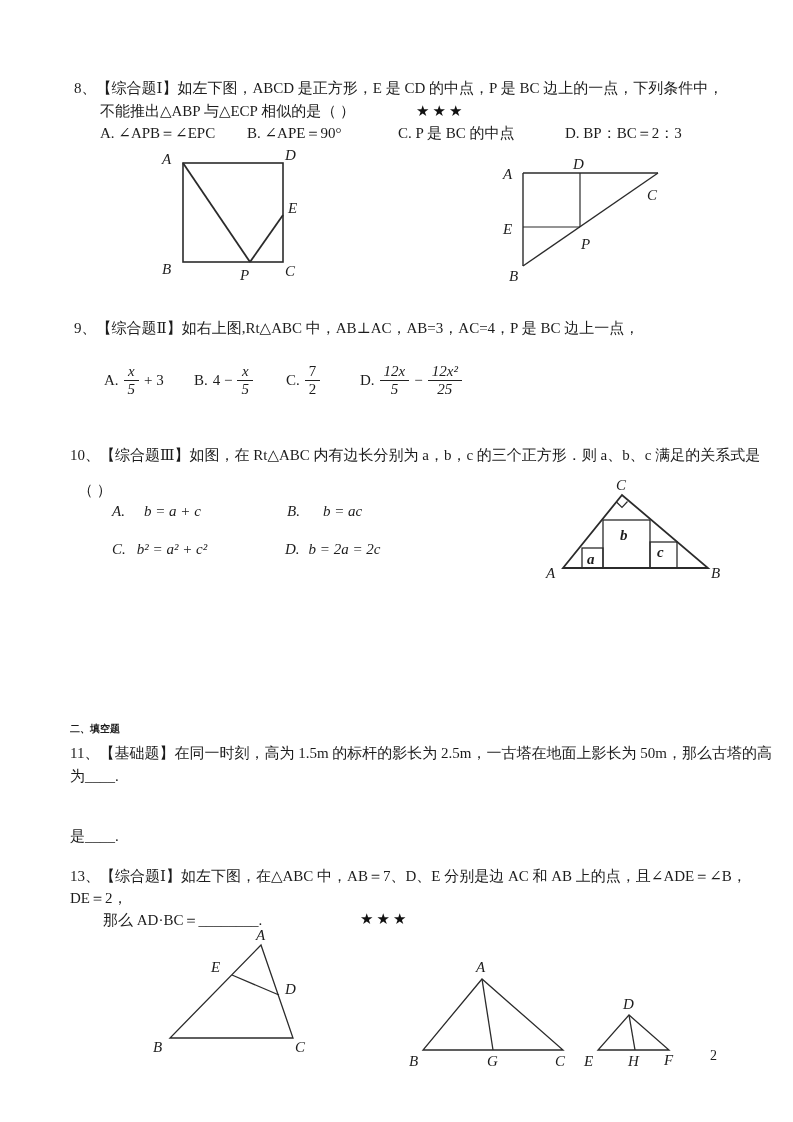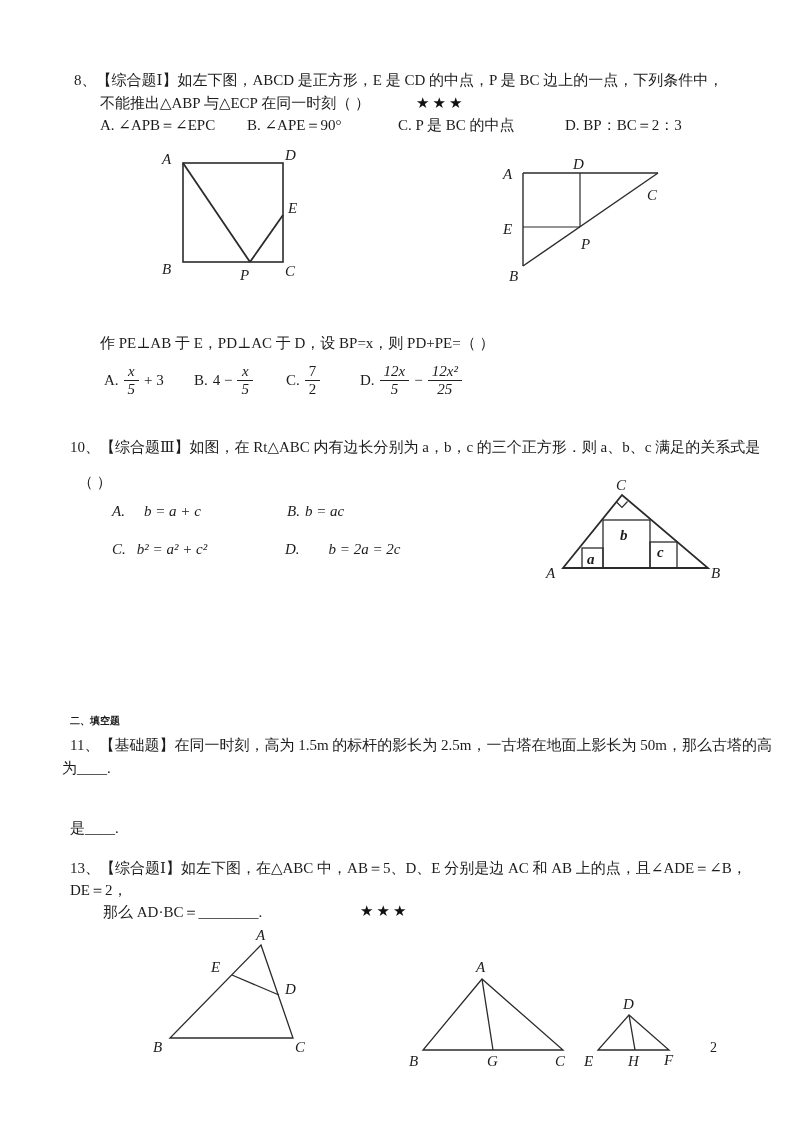--- a/index.html
+++ b/index.html
@@ -1,38 +1,38 @@
 <!DOCTYPE html>
 <html><head>
 <meta charset="utf-8">
 <style>
   html,body{margin:0;padding:0;background:#888;}
   #page{
     position:relative;width:793px;height:1122px;background:#ffffff;
     font-family:"Liberation Serif","DejaVu Serif",serif;color:#1c1c1c;overflow:hidden;
   }
-  .t{position:absolute;font-size:15px;line-height:21px;white-space:nowrap;}
+  .t{position:absolute;font-size:15px;line-height:21px;white-space:nowrap;margin-top:8px;}
   .sec{font-weight:bold;font-size:10px;}
   .stars{font-size:15px;letter-spacing:3px;color:#111;}
   .mopt{position:absolute;display:flex;align-items:center;gap:5px;font-size:15px;white-space:nowrap;}
   .mi{font-style:italic;}
   .mfrac{display:inline-block;text-align:center;font-style:italic;}
   .mfrac .num{display:block;border-bottom:1px solid #222;padding:0 4px;line-height:17px;}
   .mfrac .den{display:block;padding:0 4px;line-height:17px;}
   svg{position:absolute;overflow:visible;}
   svg line, svg polyline, svg rect, svg path, svg polygon{stroke:#2b2b2b;fill:none;}
   svg text{font-family:"Liberation Serif","DejaVu Serif",serif;font-style:italic;font-size:15px;fill:#1c1c1c;stroke:none;}
 </style>
 </head>
 <body>
 
 <div id="page">
 
   <div class="t" style="left:74px;top:70px">8、【综合题Ⅰ】如左下图，ABCD 是正方形，E 是 CD 的中点，P 是 BC 边上的一点，下列条件中，</div>
-  <div class="t" style="left:100px;top:93px">不能推出△ABP 与△ECP 在同一时刻（      ）</div>
+  <div class="t" style="left:100px;top:93px">不能推出△ABP 与△ECP 相似的是（      ）</div>
   <div class="t stars" style="left:416px;top:93px">★★★</div>
   <div class="t" style="left:100px;top:115px">A.  ∠APB＝∠EPC</div>
   <div class="t" style="left:247px;top:115px">B.  ∠APE＝90°</div>
   <div class="t" style="left:398px;top:115px">C. P 是 BC 的中点</div>
   <div class="t" style="left:565px;top:115px">D. BP：BC＝2：3</div>
 
   <svg style="left:140px;top:142px" width="170" height="148">
     <rect x="43" y="21" width="100" height="99" stroke-width="1.6"></rect>
     <line x1="43" y1="21" x2="110" y2="120" stroke-width="1.8"></line>
     <line x1="110" y1="120" x2="143" y2="73" stroke-width="1.8"></line>
@@ -51,21 +51,21 @@
     <line x1="85" y1="28" x2="85" y2="82" stroke-width="1.2"></line>
     <line x1="28" y1="82" x2="85" y2="82" stroke-width="1.2"></line>
     <text x="8" y="34">A</text>
     <text x="78" y="24">D</text>
     <text x="152" y="55">C</text>
     <text x="8" y="89">E</text>
     <text x="86" y="104">P</text>
     <text x="14" y="136">B</text>
   </svg>
 
-  <div class="t" style="left:100px;top:333px">作 PE⊥AB 于 E，PD⊥AC 于 D，设 BP=x，则 PD+PE=（      ）</div>
+  <div class="t" style="left:74px;top:310px">9、【综合题Ⅱ】如右上图,Rt△ABC 中，AB⊥AC，AB=3，AC=4，P 是 BC 边上一点，</div>
 
   <div class="mopt" style="left:104px;top:363px">
     <span>A.</span>
     <span class="mfrac">
         <span class="num">x</span>
         <span class="den">5</span>
       </span>
     <span>+ 3</span>
   </div>
   <div class="mopt" style="left:194px;top:363px">
@@ -98,53 +98,53 @@
 
   <div class="t" style="left:70px;top:437px">10、【综合题Ⅲ】如图，在 Rt△ABC 内有边长分别为 a，b，c 的三个正方形．则 a、b、c 满足的关系式是</div>
   <div class="t" style="left:78px;top:472px">（    ）</div>
 
   <div class="mopt" style="left:112px;top:503px">
     <span class="mi">A.</span>
     <span class="mi" style="margin-left:14px">b = a + c</span>
   </div>
   <div class="mopt" style="left:287px;top:503px">
     <span class="mi">B.</span>
-    <span class="mi" style="margin-left:0">b = ac</span>
+    <span class="mi" style="margin-left:18px">b = ac</span>
   </div>
   <div class="mopt" style="left:112px;top:541px">
     <span class="mi">C.</span>
     <span class="mi" style="margin-left:6px">b² = a² + c²</span>
   </div>
   <div class="mopt" style="left:285px;top:541px">
     <span class="mi">D.</span>
-    <span class="mi" style="margin-left:24px">b = 2a = 2c</span>
+    <span class="mi" style="margin-left:4px">b = 2a = 2c</span>
   </div>
 
   <svg style="left:540px;top:478px" width="195" height="105">
     <polygon points="23,90 82,17 168,90" stroke-width="1.8"></polygon>
     <rect x="63" y="42" width="47" height="48" stroke-width="1.3"></rect>
     <rect x="42" y="70" width="21" height="20" stroke-width="1.3"></rect>
     <rect x="110" y="64" width="27" height="26" stroke-width="1.3"></rect>
     <polyline points="76.5,24 82,29.5 87.5,23.5" stroke-width="1.2"></polyline>
     <text x="76" y="12">C</text>
     <text x="6" y="100">A</text>
     <text x="171" y="100">B</text>
     <text x="80" y="62" style="font-weight:bold">b</text>
     <text x="47" y="86" style="font-weight:bold">a</text>
     <text x="117" y="79" style="font-weight:bold">c</text>
   </svg>
 
   <div class="t sec" style="left:70px;top:710px">二、填空题</div>
 
   <div class="t" style="left:70px;top:735px">11、【基础题】在同一时刻，高为 1.5m 的标杆的影长为 2.5m，一古塔在地面上影长为 50m，那么古塔的高</div>
-  <div class="t" style="left:62px;top:758px">为____.</div>
+  <div class="t" style="left:70px;top:758px">为____.</div>
 
   <div class="t" style="left:70px;top:818px">是____.</div>
 
-  <div class="t" style="left:70px;top:858px">13、【综合题Ⅰ】如左下图，在△ABC 中，AB＝5、D、E 分别是边 AC 和 AB 上的点，且∠ADE＝∠B，</div>
+  <div class="t" style="left:70px;top:858px">13、【综合题Ⅰ】如左下图，在△ABC 中，AB＝7、D、E 分别是边 AC 和 AB 上的点，且∠ADE＝∠B，</div>
   <div class="t" style="left:70px;top:880px">DE＝2，</div>
   <div class="t" style="left:103px;top:902px">那么 AD·BC＝________.</div>
   <div class="t stars" style="left:360px;top:901px">★★★</div>
 
   <svg style="left:145px;top:928px" width="180" height="140">
     <polygon points="116,17 25,110 148,110" stroke-width="1.3"></polygon>
     <line x1="87" y1="47" x2="134" y2="67" stroke-width="1.3"></line>
     <text x="111" y="12">A</text>
     <text x="66" y="44">E</text>
     <text x="140" y="66">D</text>

